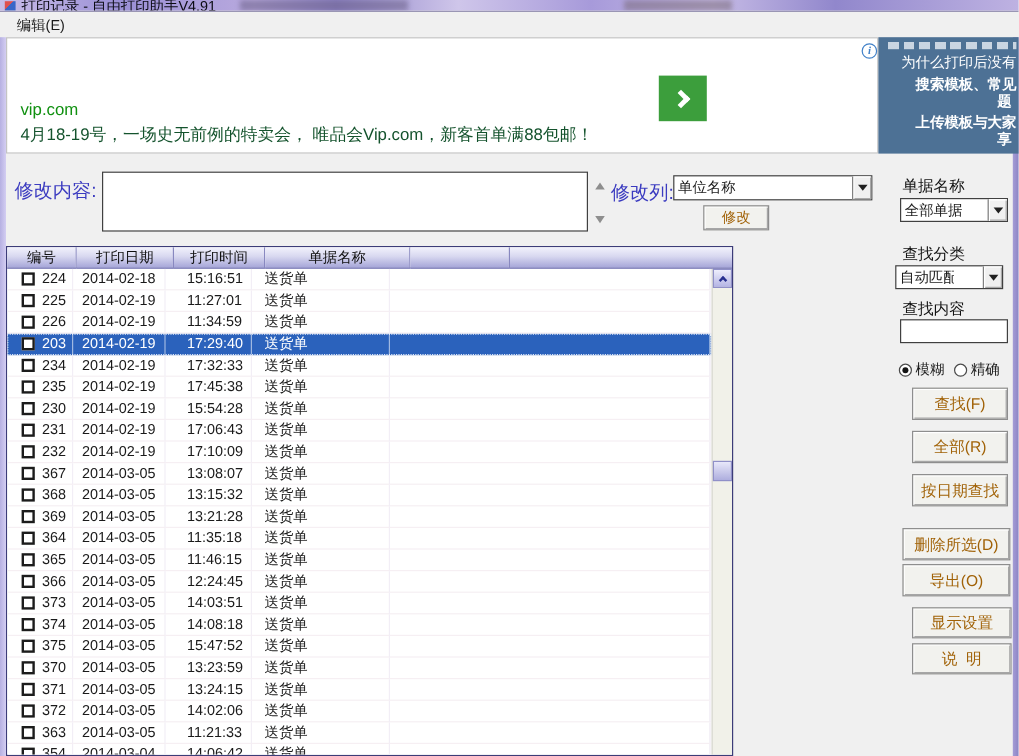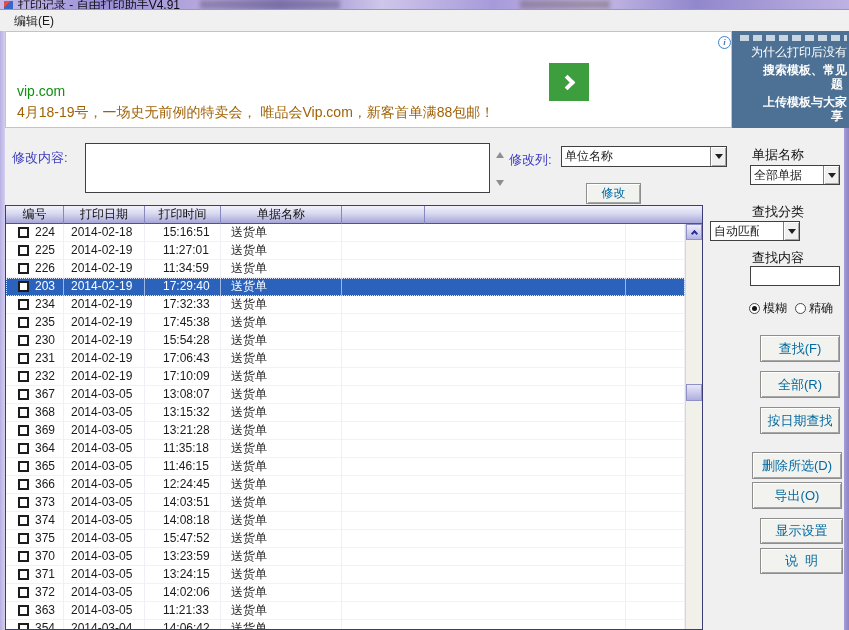--- a/index.html
+++ b/index.html
@@ -25,57 +25,57 @@
   #menu-edit { left:8px; } #menu-settings { left:64px;margin-top:36px; }
 
   
   .frame-left { position:absolute; left:0; top:31px; width:5px; height:599px; background:linear-gradient(90deg,#b6b0e2,#d4cef2); }
   .frame-right { position:absolute; left:844px; top:31px; width:5px; height:599px; background:linear-gradient(90deg,#a49cd6,#8c84c4); }
 
   
   .banner { position:absolute; left:5px; top:31px; width:727px; height:97px; background:#ffffff; border:1px solid #c4c4c4; }
   .banner-headline { position:absolute; left:8px; top:3px; font-size:27px; color:var(--blue); letter-spacing:1px; white-space:nowrap; }
   .banner-site { position:absolute; left:11px; top:51px; font-size:14px; color:var(--site-green); }
-  .banner-sub { position:absolute; left:11px; top:72px; font-size:14px; color:#a16207; white-space:nowrap; }
+  .banner-sub { position:absolute; left:11px; top:72px; font-size:14px; color:#14532d; white-space:nowrap; }
   .banner-cta { position:absolute; left:543px; top:31px; width:40px; height:38px; background:var(--green); display:flex; align-items:center; justify-content:center; cursor:pointer; }
   .chev-right { width:11px; height:11px; border-top:4px solid #fff; border-right:4px solid #fff; transform:rotate(45deg); margin-right:4px; }
   .info-icon { position:absolute; left:718px; top:36px; width:13px; height:13px; border:1px solid #4080c8; border-radius:50%;
     background:#fff; color:#4080c8; font:italic bold 9px "Liberation Serif",serif; text-align:center; line-height:11px; }
 
   
   .ad-panel { position:absolute; left:732px; top:31px; width:117px; height:97px; background:var(--ad-bg); color:#fff; overflow:hidden; }
   .ad-topline { position:absolute; top:4px; left:8px; right:2px; height:6px; opacity:.8;
     background:repeating-linear-gradient(90deg,#e9eef5 0 9px,transparent 9px 13px); }
   .ad-line { position:absolute; right:2px; white-space:nowrap; font-size:12px; }
   .ad-line.b { font-weight:bold;text-align:center; }
   #ad-line1 { top:13px; } #ad-line2 { top:31px; } #ad-line2b { top:45px; right:6px; }
   #ad-line3 { top:63px; } #ad-line3b { top:77px; right:6px; }
 
   
-  .edit-label { position:absolute; font-size:13px; color:var(--label-blue); white-space:nowrap; }
+  .edit-label { position:absolute; font-size:16px; color:var(--label-blue); white-space:nowrap; }
   #modify-content-label { left:12px; top:149px; }
   #modify-column-label { left:509px; top:151px; }
   .modify-textarea { position:absolute; left:85px; top:143px; width:405px; height:50px; background:#fff; border:1px solid #404040; resize:none; outline:none; font:12px "Liberation Sans",sans-serif; }
   .spin { position:absolute; left:496px; width:0; height:0; cursor:pointer; }
   .spin-up { top:152px; border-left:4px solid transparent; border-right:4px solid transparent; border-bottom:6px solid #8e8e8e; }
   .spin-down { top:180px; border-left:4px solid transparent; border-right:4px solid transparent; border-top:6px solid #8e8e8e; }
 
   .select { position:absolute; background:#fff; border:1px solid #404040; display:flex; align-items:center; cursor:default; }
   .select-value { flex:1; padding-left:3px; font-size:12px; white-space:nowrap; overflow:hidden; }
   .select-arrow { width:16px; align-self:stretch; background:#f0f0f0; border-left:1px solid #808080;
     box-shadow:inset 1px 1px 0 #fff, inset -1px -1px 0 #a8a8a8; display:flex; align-items:center; justify-content:center; cursor:pointer; }
   .tri-down { width:0; height:0; border-left:4px solid transparent; border-right:4px solid transparent; border-top:5px solid #202020; }
   #modify-column-select { left:561px; top:146px; width:166px; height:21px; }
 
   .btn { position:absolute; background:#f2f2ee; border:1px solid #8e8e8e; box-shadow:inset 1px 1px 0 #ffffff, inset -1px -1px 0 #a6a6a6;
-    font:13px "Liberation Sans","DejaVu Sans",sans-serif; color:#0369a1; cursor:pointer; white-space:pre;margin-top:12px; }
+    font:13px "Liberation Sans","DejaVu Sans",sans-serif; color:#a16207; cursor:pointer; white-space:pre; }
   #modify-button { left:586px; top:171px; width:55px; height:21px; font-size:12px; }
 
   
-  .table { position:absolute; left:5px; top:205px; width:698px; height:425px; background:#fff; border:1px solid #3c3c78; overflow:hidden; }
+  .table { position:absolute; left:5px; top:205px; width:606px; height:425px; background:#fff; border:1px solid #3c3c78; overflow:hidden; }
   .thead { display:flex; height:18px; }
   .th { background:linear-gradient(180deg,var(--hdr-top) 0%,#d8d8f0 45%,var(--hdr-bot) 100%);
     border-right:1px solid #8888c0; border-bottom:1px solid #5050a0; font-size:12px; color:#101010;
     text-align:center; line-height:17px; white-space:nowrap; overflow:hidden; cursor:default; }
   .th:last-child { border-right:none; }
   .w0{width:58px;} .w1{width:81px;} .w2{width:76px;} .w3{width:121px;} .w4{width:284px;} .w5{width:83px;} .wf{flex:1;}
   .tbody { position:absolute; left:0; top:18px; right:17px; bottom:0; overflow:hidden; background:#fff; }
   .trow { display:flex; height:18px; }
   .tcell { border-right:1px solid #f2eef6; border-bottom:1px solid #f6eff3; line-height:17px; font-size:12px; white-space:nowrap; overflow:hidden; }
   .c-id{width:58px; display:flex; align-items:center; padding-left:12px; gap:6px;}
@@ -92,21 +92,21 @@
   .chev-up { width:5px; height:5px; border-top:2px solid #283090; border-left:2px solid #283090; transform:rotate(45deg); margin-top:2px; }
   .scroll-thumb { position:absolute; top:160px; left:0; width:16px; height:17px;
     background:linear-gradient(180deg,#e8e8fa,#aeaede); border:1px solid #9090c8; cursor:grab; }
 
   
   .side-label { position:absolute; font-size:13px; color:#111; white-space:nowrap; }
   #doc-name-label { left:752px; top:146px; }
   #category-label { left:752px; top:203px; }
   #content-label  { left:752px; top:249px; }
   #doc-name-select { left:750px; top:165px; width:90px; height:20px; }
-  #category-select { left:710px; top:221px; width:90px; height:20px;gap:24px; }
+  #category-select { left:746px; top:221px; width:90px; height:20px;gap:24px; }
   .search-input { position:absolute; left:750px; top:266px; width:90px; height:20px; background:#fff; border:1px solid #404040; outline:none; font:12px "Liberation Sans",sans-serif; padding:0 3px; }
   .radio-row { position:absolute; left:749px; top:300px; width:96px; display:flex; align-items:center; gap:3px; font-size:12px; white-space:nowrap; }
   .radio { width:11px; height:11px; border:1px solid #4a4a4a; border-radius:50%; background:#fff; position:relative; flex:0 0 auto; cursor:pointer; }
   .radio.checked::after { content:""; position:absolute; left:2px; top:2px; width:5px; height:5px; border-radius:50%; background:#141414; }
   #find-button   { left:760px; top:323px; width:80px; height:27px; }
   #all-button    { left:760px; top:359px; width:80px; height:27px; }
   #by-date-button{ left:760px; top:395px; width:80px; height:27px; }
   #delete-button { left:752px; top:440px; width:90px; height:27px; }
   #export-button { left:752px; top:470px; width:90px; height:27px; }
   #display-button{ left:760px; top:506px; width:83px; height:26px; }

